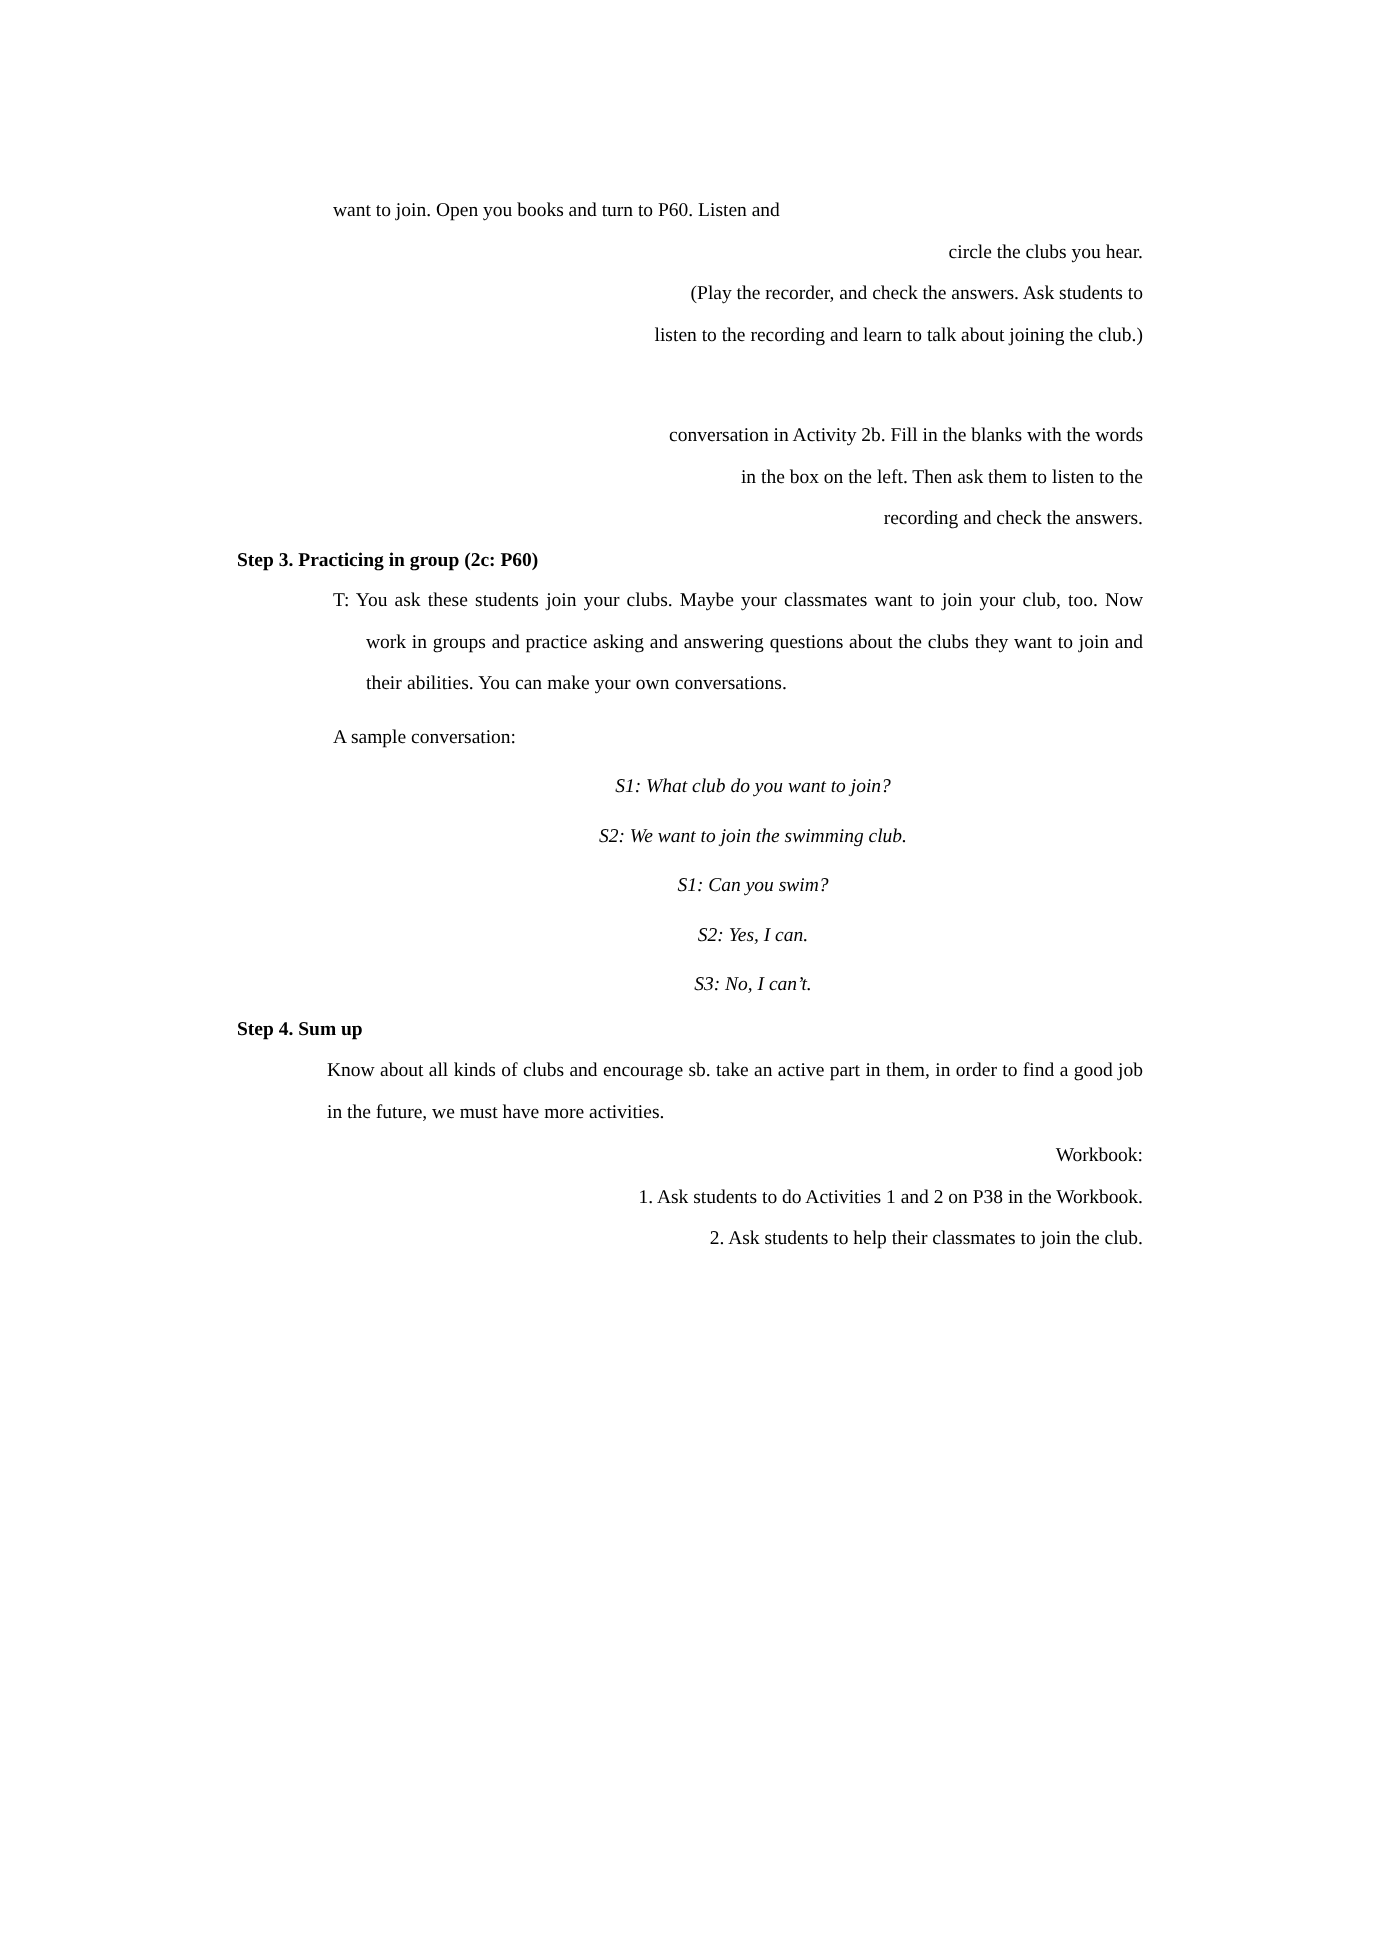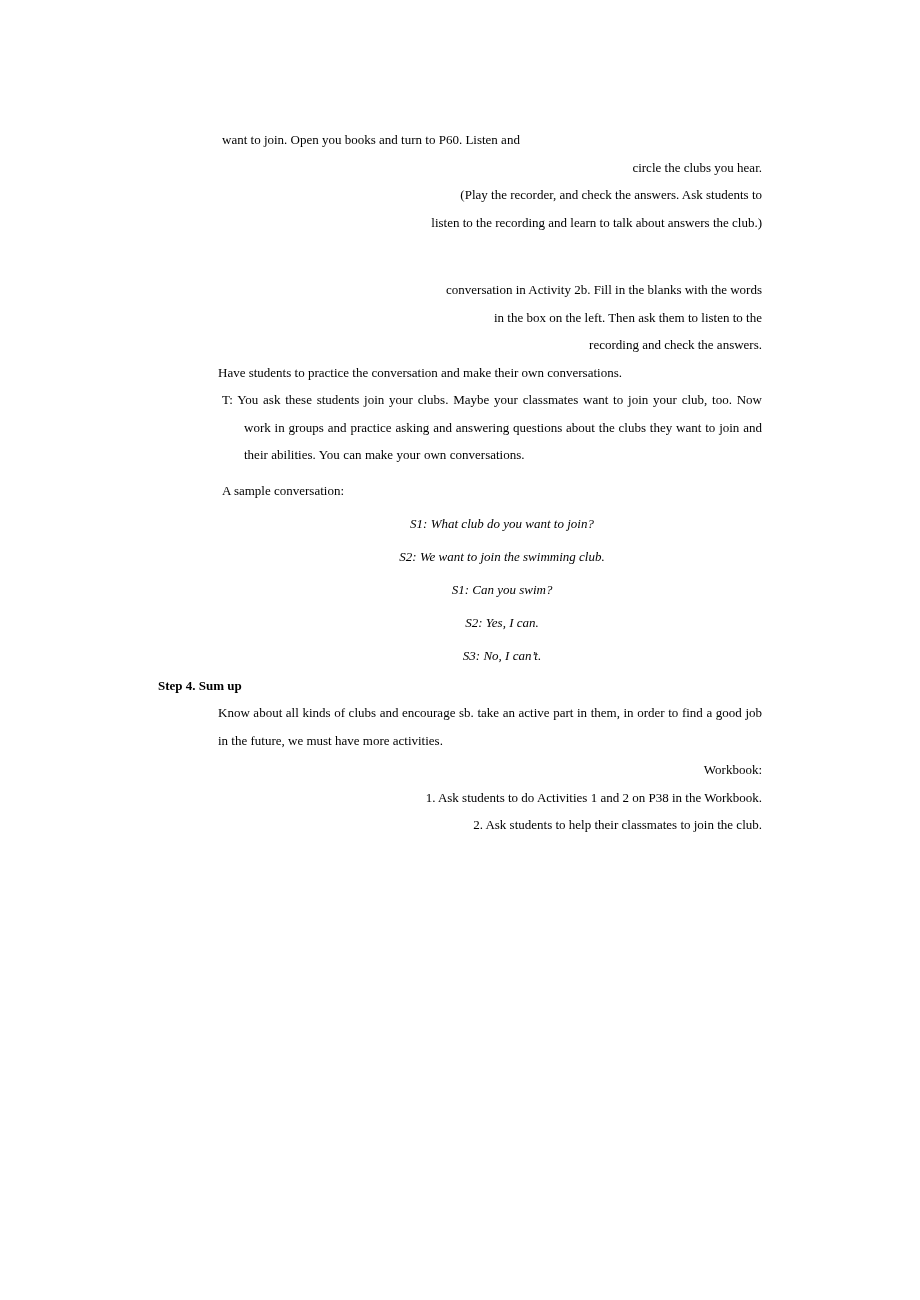--- a/index.html
+++ b/index.html
@@ -90,30 +90,30 @@
 <div class="page">
   <div class="content">
 
     <div>
       <p class="top-para">want to join. Open you books and turn to P60. Listen and</p>
       <p class="lvl1 flow">circle the clubs you hear.</p>
     </div>
 
     <div>
       <p class="lvl1 flow">(Play the recorder, and check the answers. Ask students to</p>
-      <p class="lvl1 flow">listen to the recording and learn to talk about answers the club.)</p>
+      <p class="lvl1 flow">listen to the recording and learn to talk about joining the club.)</p>
     </div>
 
     <div>
       <p class="flow" style="margin-left:86px;margin-top:40px;">conversation in Activity 2b. Fill in the blanks with the words</p>
       <p class="flow" style="margin-left:88px;">in the box on the left. Then ask them to listen to the</p>
       <p class="flow" style="margin-left:90px;">recording and check the answers.</p>
     </div>
 
-    <p class="sumup-body">Have students to practice the conversation and make their own conversations.</p>
+    <p class="lvl0 heading">Step 3. Practicing in group (2c: P60)</p>
     <p class="t-para loose">T: You ask these students join your clubs. Maybe your classmates want to join your club, too. Now work in groups and practice asking and answering questions about the clubs they want to join and their abilities. You can make your own conversations.</p>
 
     <div class="spacer-sm"></div>
 
     <p class="dialogue-intro">A sample conversation:</p>
     <p class="dialogue">S1: What club do you want to join?</p>
     <p class="dialogue">S2: We want to join the swimming club.</p>
     <p class="dialogue">S1: Can you swim?</p>
     <p class="dialogue">S2: Yes, I can.</p>
     <p class="dialogue">S3: No, I can’t.</p>

